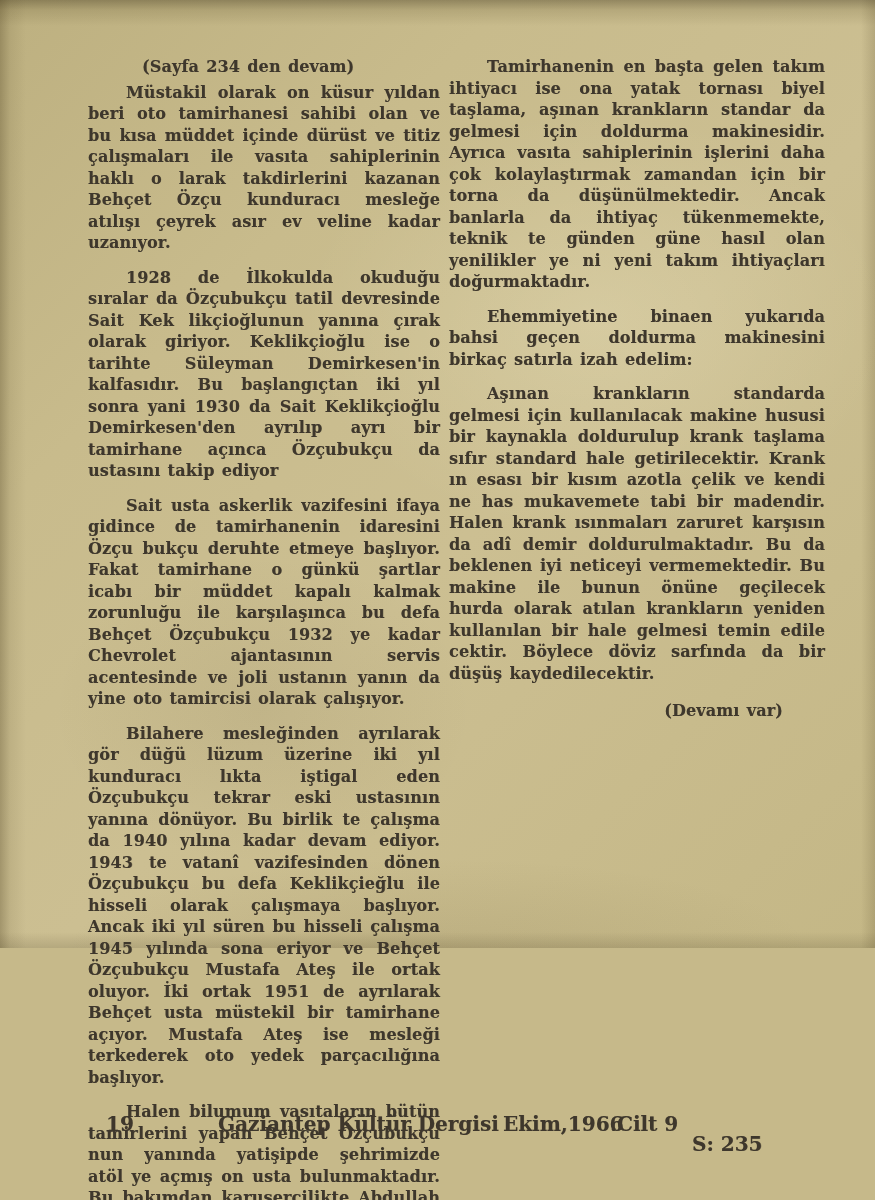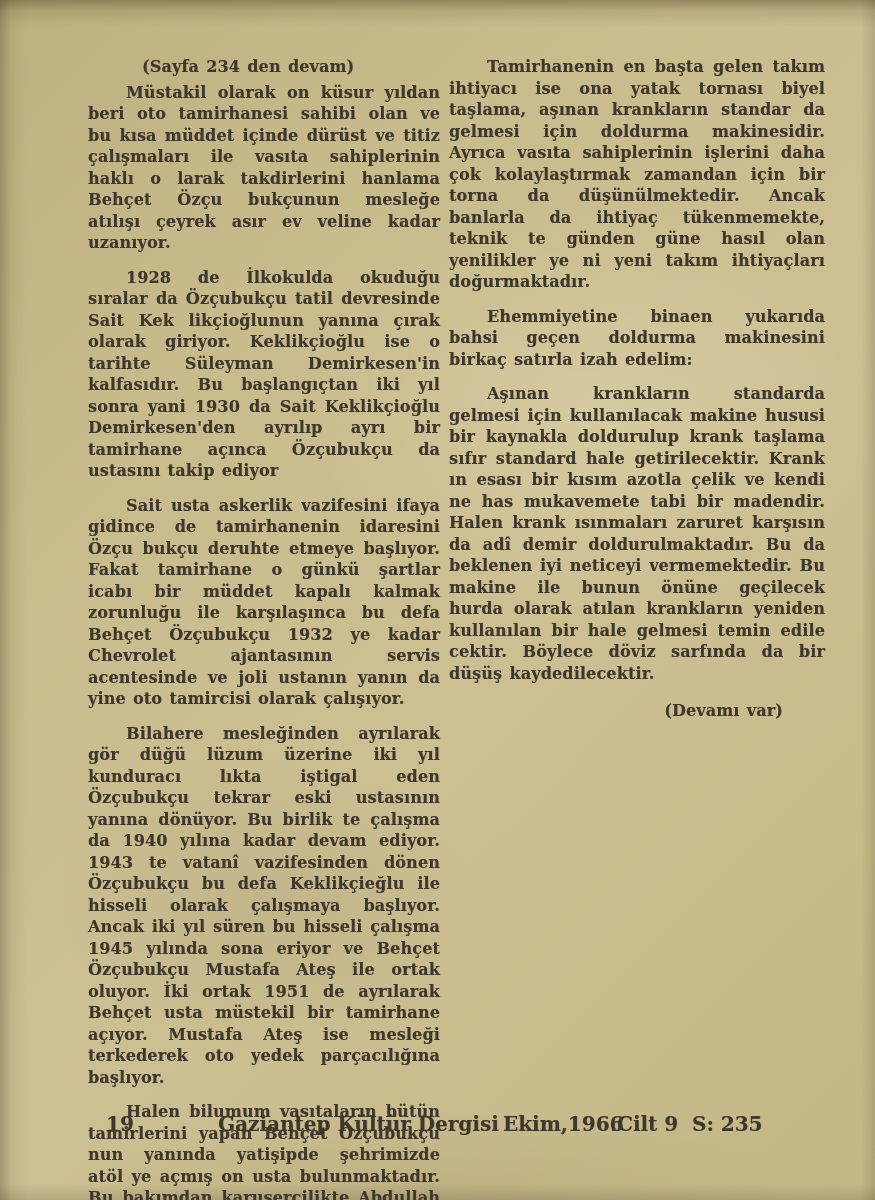--- a/index.html
+++ b/index.html
@@ -9,21 +9,21 @@
     height: 1200px;
     overflow: hidden;
   }
   body {
     font-family: "DejaVu Serif", "Liberation Serif", serif;
     background: #c6b98a;
   }
   .page {
     position: relative;
     width: 875px;
-    height: 1200px;
+    height: 948px;
     box-sizing: border-box;
     color: #3e372c;
     background:
       radial-gradient(ellipse 420px 300px at 68% 34%, rgba(255,250,220,0.20), rgba(255,250,220,0) 70%),
       radial-gradient(ellipse 300px 220px at 30% 75%, rgba(70,58,28,0.08), rgba(70,58,28,0) 70%),
       radial-gradient(ellipse 500px 120px at 50% 100%, rgba(85,70,35,0.10), rgba(85,70,35,0) 75%),
       linear-gradient(90deg, rgba(75,62,30,0.32) 0px, rgba(75,62,30,0.10) 10px, rgba(75,62,30,0) 26px),
       linear-gradient(270deg, rgba(75,62,30,0.18) 0px, rgba(75,62,30,0) 14px),
       linear-gradient(180deg, rgba(58,48,22,0.38) 0px, rgba(92,80,42,0.18) 10px, rgba(92,80,42,0) 26px),
       linear-gradient(0deg, rgba(58,48,22,0.16) 0px, rgba(92,80,42,0) 16px),
@@ -68,32 +68,32 @@
     font-size: 20px;
     font-weight: 700;
     color: #3e372c;
     text-shadow: 0.3px 0.3px 0.3px rgba(62,55,44,0.45);
   }
   .footer span { position: absolute; white-space: nowrap; }
   .f-page   { left: 106px; }
   .f-title  { left: 218px; }
   .f-date   { left: 503px; }
   .f-volume { left: 610px; }
-  .f-ref    { left: 692px; }
+  .f-ref    { left: 692px; margin-top: 20px; }
 </style>
 </head>
 <body>
 
 <div class="page">
 
   <div class="columns">
 
     <div class="col col-left">
       <p class="head">(Sayfa 234 den devam)</p>
-      <p class="para indent">Müstakil olarak on küsur yıldan beri oto tamirhanesi sahibi olan ve bu kısa müddet içinde dürüst ve titiz çalışmaları ile vasıta sahiplerinin haklı o larak takdirlerini hanlama Behçet Özçu bukçunun mesleğe atılışı çeyrek asır ev veline kadar uzanıyor.</p>
+      <p class="para indent">Müstakil olarak on küsur yıldan beri oto tamirhanesi sahibi olan ve bu kısa müddet içinde dürüst ve titiz çalışmaları ile vasıta sahiplerinin haklı o larak takdirlerini kazanan Behçet Özçu kunduracı mesleğe atılışı çeyrek asır ev veline kadar uzanıyor.</p>
       <p class="para indent">1928 de İlkokulda okuduğu sıralar da Özçubukçu tatil devresinde Sait Kek likçioğlunun yanına çırak olarak giriyor. Keklikçioğlu ise o tarihte Süleyman Demirkesen'in kalfasıdır. Bu başlangıçtan iki yıl sonra yani 1930 da Sait Keklikçioğlu Demirkesen'den ayrılıp ayrı bir tamirhane açınca Özçubukçu da ustasını takip ediyor</p>
       <p class="para indent">Sait usta askerlik vazifesini ifaya gidince de tamirhanenin idaresini Özçu bukçu deruhte etmeye başlıyor. Fakat tamirhane o günkü şartlar icabı bir müddet kapalı kalmak zorunluğu ile karşılaşınca bu defa Behçet Özçubukçu 1932 ye kadar Chevrolet ajantasının servis acentesinde ve joli ustanın yanın da yine oto tamircisi olarak çalışıyor.</p>
       <p class="para indent">Bilahere mesleğinden ayrılarak gör düğü lüzum üzerine iki yıl kunduracı lıkta iştigal eden Özçubukçu tekrar eski ustasının yanına dönüyor. Bu birlik te çalışma da 1940 yılına kadar devam ediyor. 1943 te vatanî vazifesinden dönen Özçubukçu bu defa Keklikçieğlu ile hisseli olarak çalışmaya başlıyor. Ancak iki yıl süren bu hisseli çalışma 1945 yılında sona eriyor ve Behçet Özçubukçu Mustafa Ateş ile ortak oluyor. İki ortak 1951 de ayrılarak Behçet usta müstekil bir tamirhane açıyor. Mustafa Ateş ise mesleği terkederek oto yedek parçacılığına başlıyor.</p>
       <p class="para indent">Halen bilumum vasıtaların bütün tamirlerini yapan Behçet Özçubukçu nun yanında yatişipde şehrimizde atöl ye açmış on usta bulunmaktadır. Bu bakımdan karusercilikte Abdullah Karu</p>
     </div>
 
     <div class="col col-right">
       <p class="para indent">Tamirhanenin en başta gelen takım ihtiyacı ise ona yatak tornası biyel taşlama, aşınan krankların standar da gelmesi için doldurma makinesidir. Ayrıca vasıta sahiplerinin işlerini daha çok kolaylaştırmak zamandan için bir torna da düşünülmektedir. Ancak banlarla da ihtiyaç tükenmemekte, teknik te günden güne hasıl olan yenilikler ye ni yeni takım ihtiyaçları doğurmaktadır.</p>
       <p class="para indent">Ehemmiyetine binaen yukarıda bahsi geçen doldurma makinesini birkaç satırla izah edelim:</p>
       <p class="para indent">Aşınan krankların standarda gelmesi için kullanılacak makine hususi bir kaynakla doldurulup krank taşlama sıfır standard hale getirilecektir. Krank ın esası bir kısım azotla çelik ve kendi ne has mukavemete tabi bir madendir. Halen krank ısınmaları zaruret karşısın da adî demir doldurulmaktadır. Bu da beklenen iyi neticeyi vermemektedir. Bu makine ile bunun önüne geçilecek hurda olarak atılan krankların yeniden kullanılan bir hale gelmesi temin edile cektir. Böylece döviz sarfında da bir düşüş kaydedilecektir.</p>

